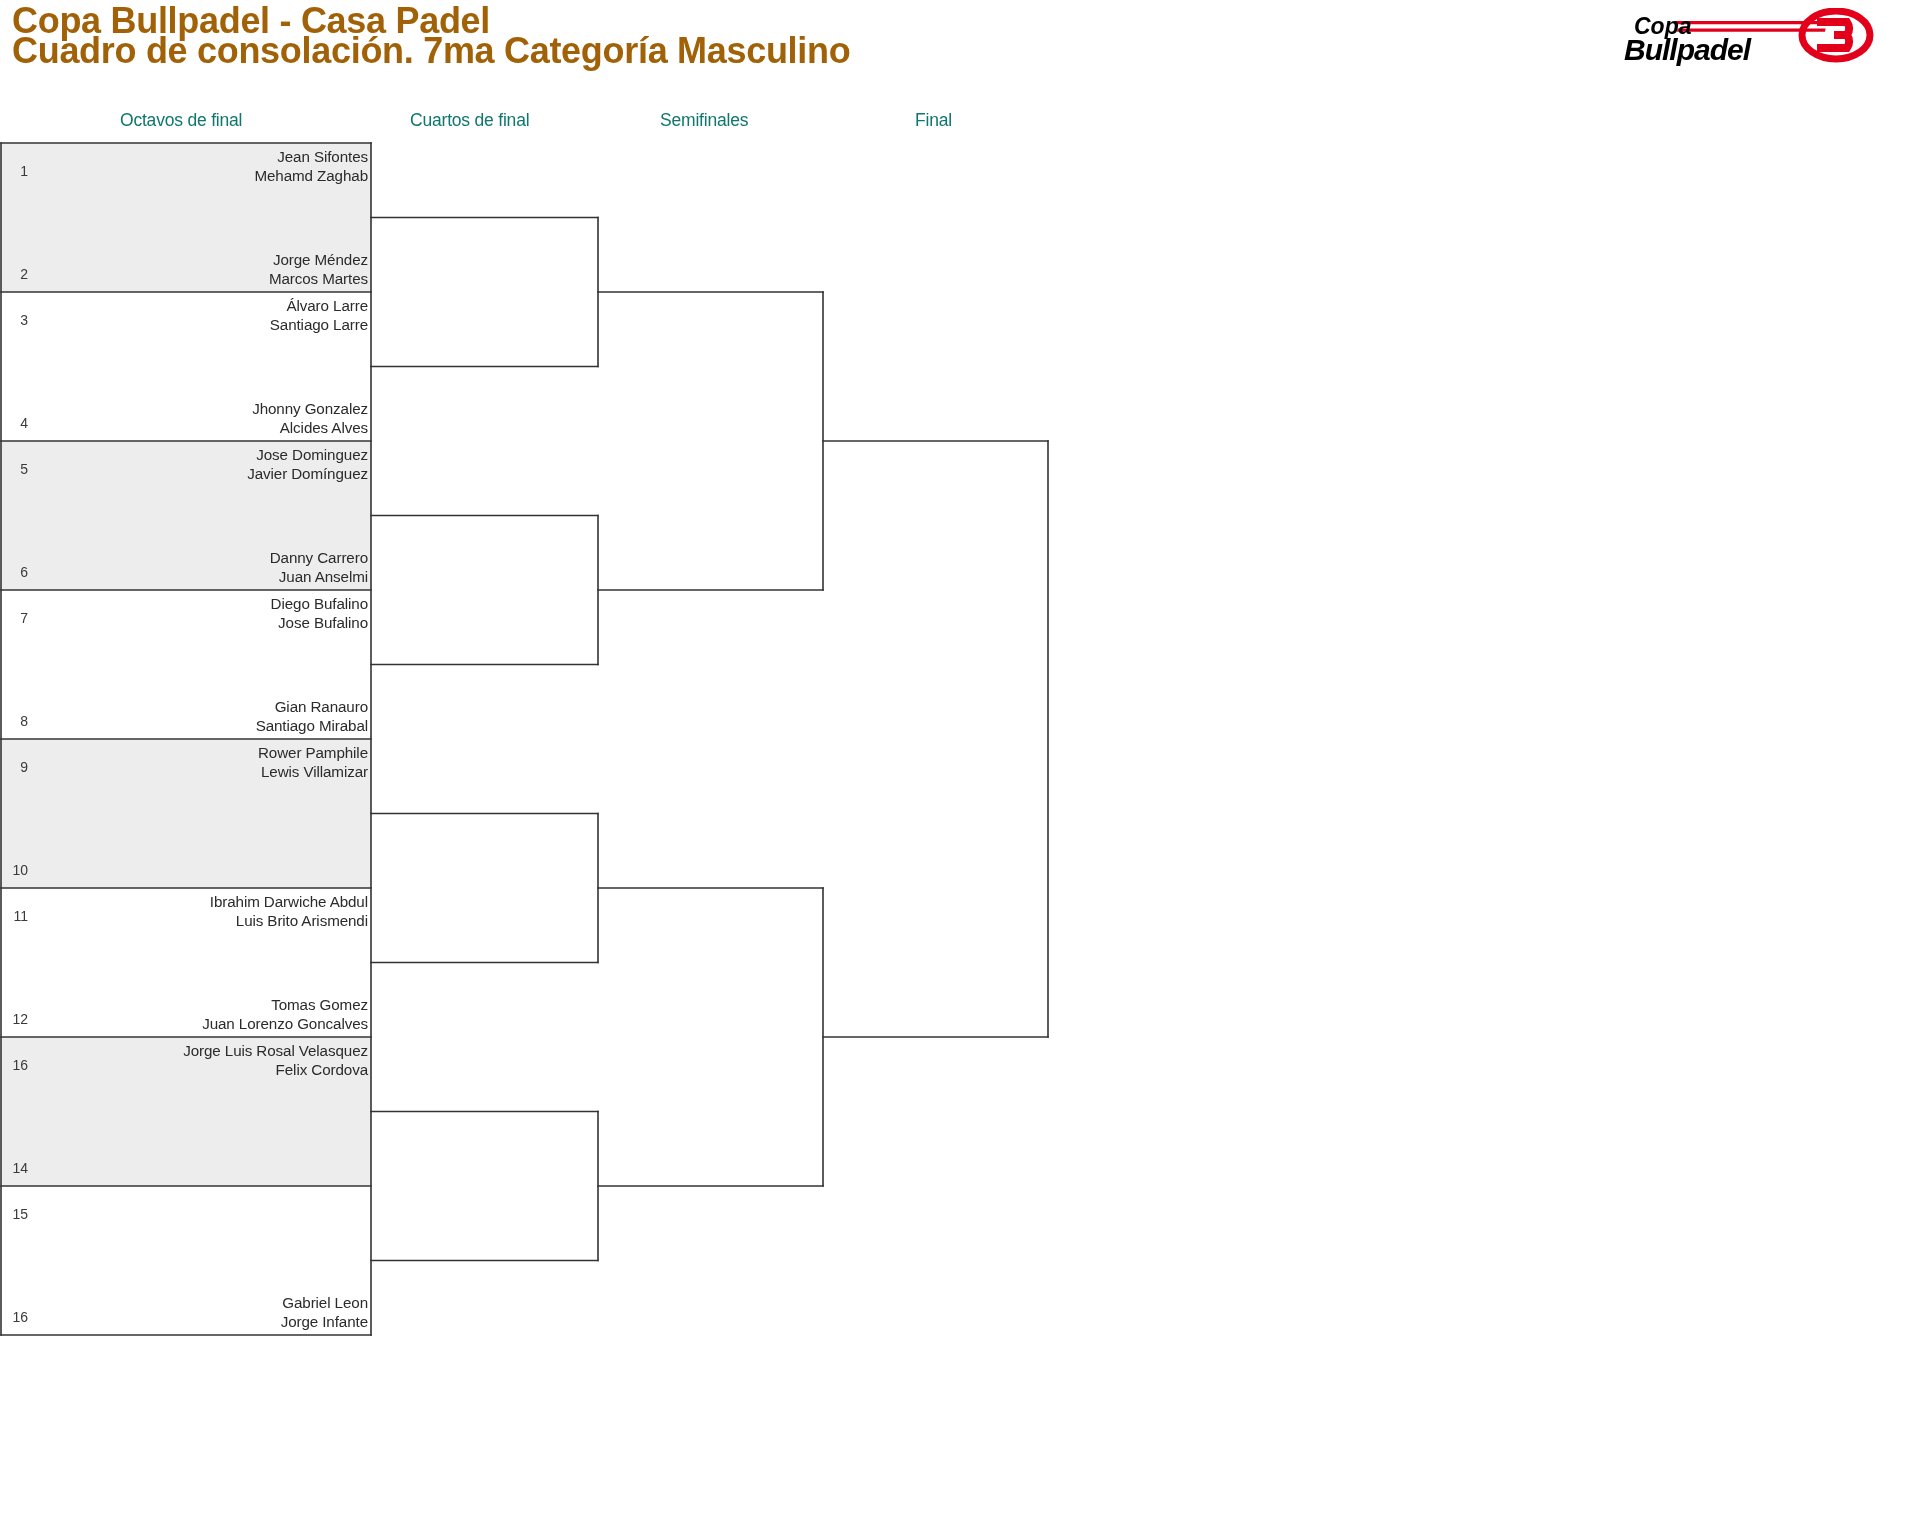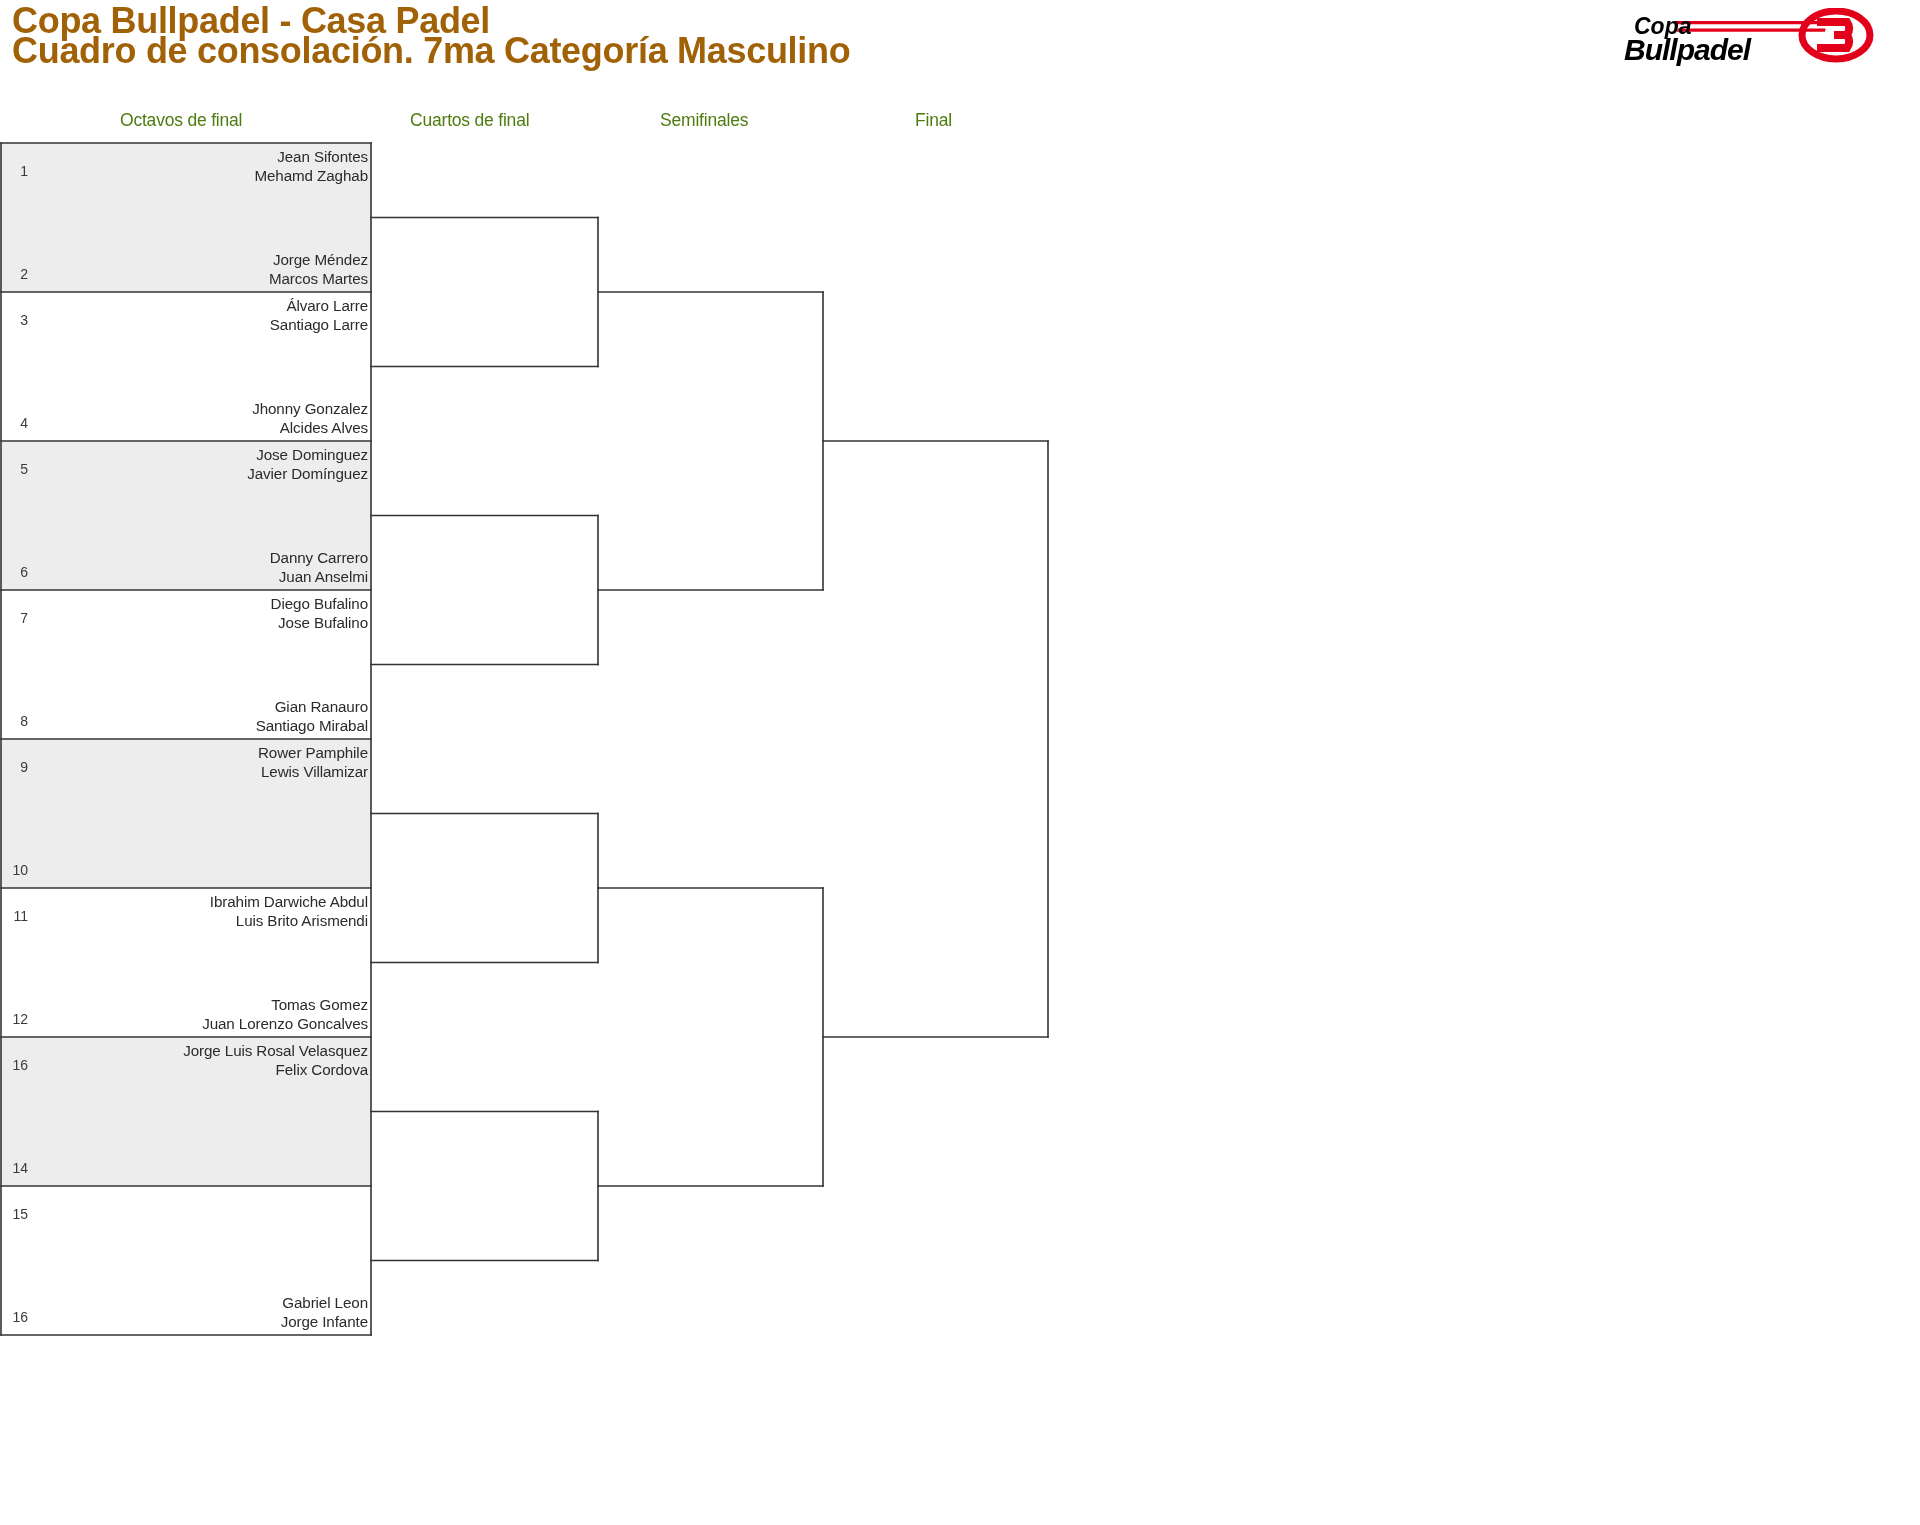--- a/index.html
+++ b/index.html
@@ -40,21 +40,21 @@
     top: 8px;
     width: 270px;
     height: 62px;
   }
 
   
   .round-header {
     position: absolute;
     top: 110px;
     font-size: 17.5px;
-    color: #4d7c0f;
+    color: #0f766e;
     white-space: nowrap;
     letter-spacing: -0.2px;
   }
 
   
   #bracket-stage {
     position: absolute;
     left: 0;
     top: 0;
     width: 1920px;

